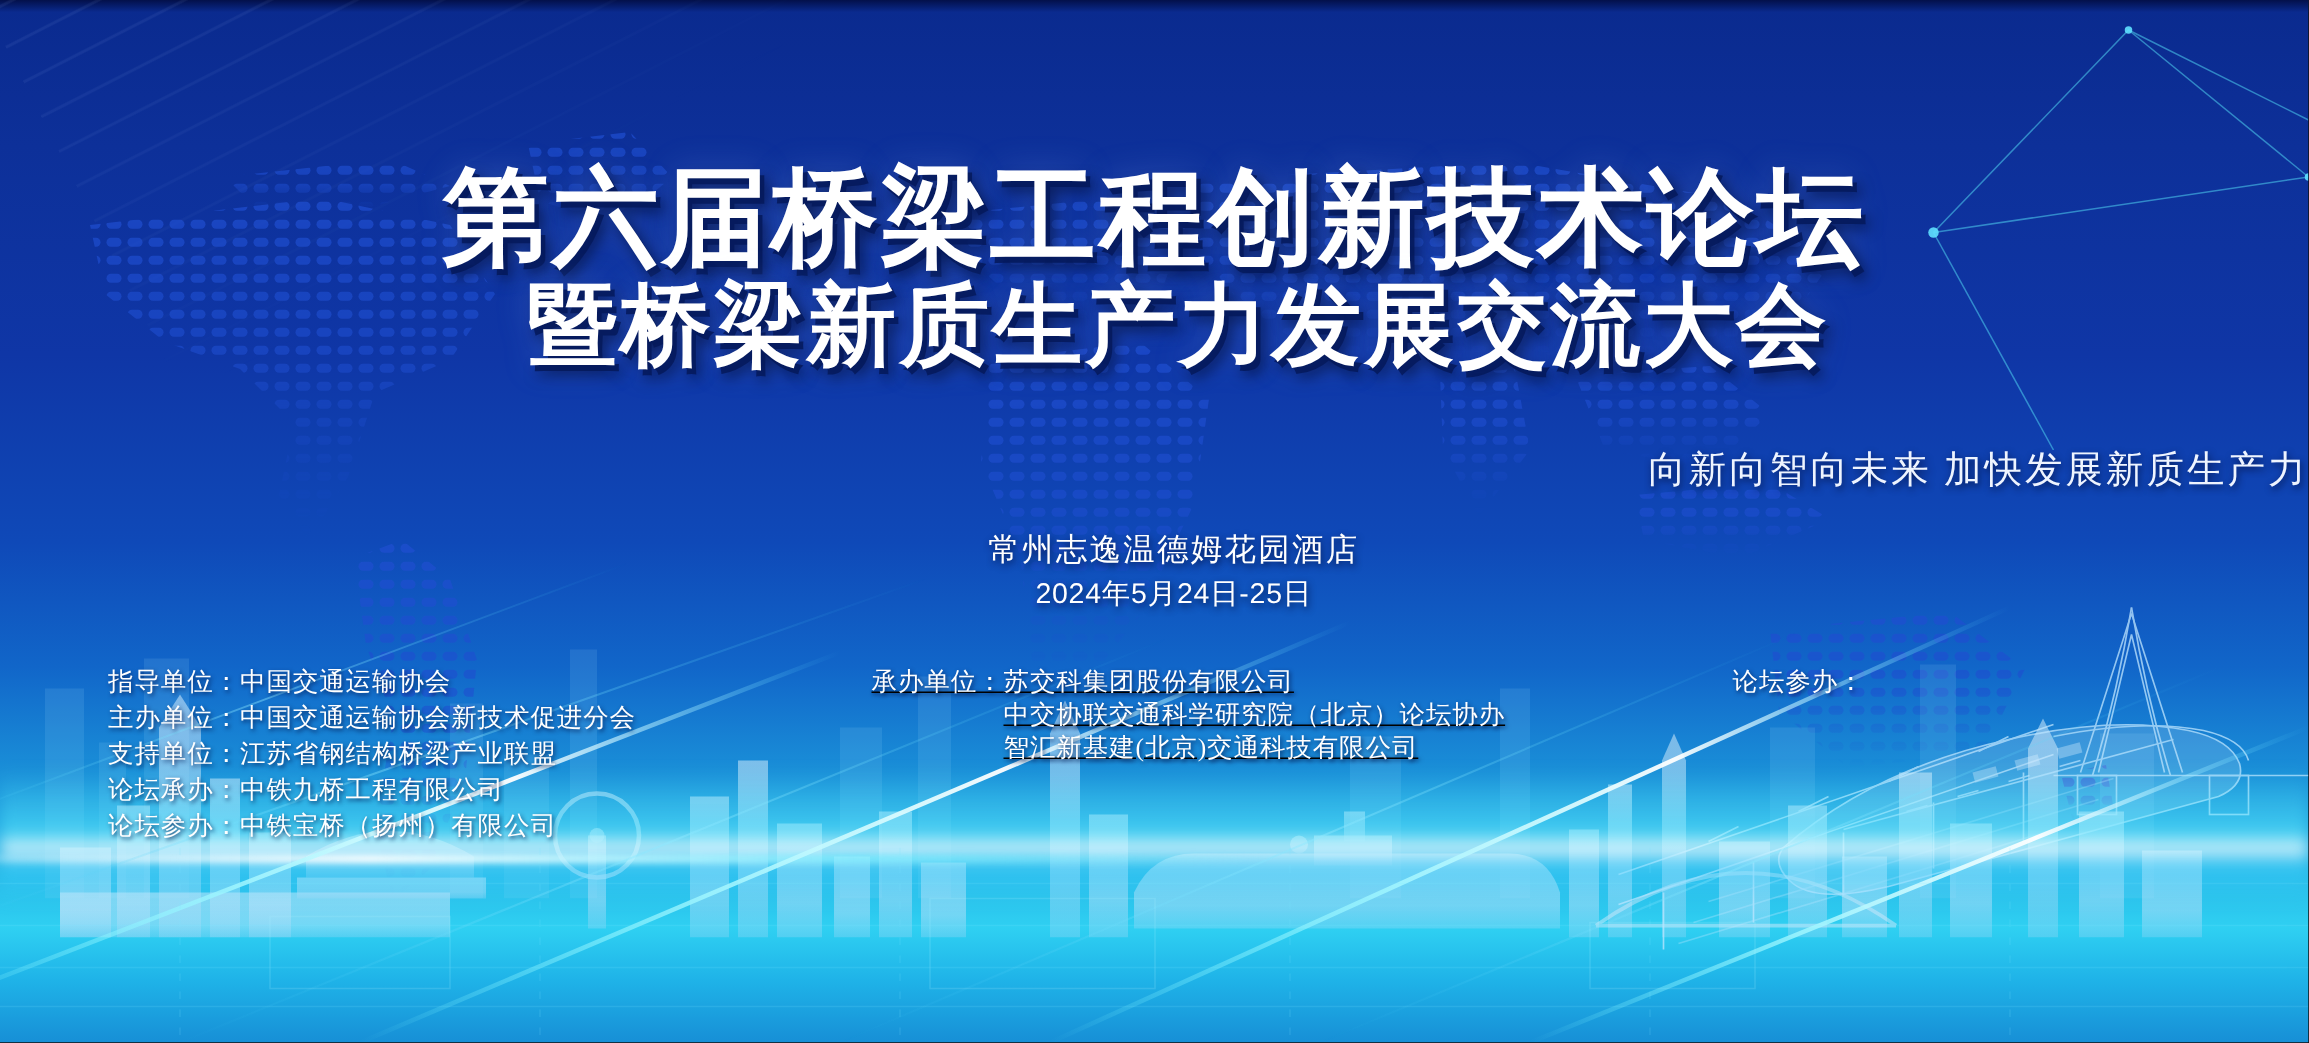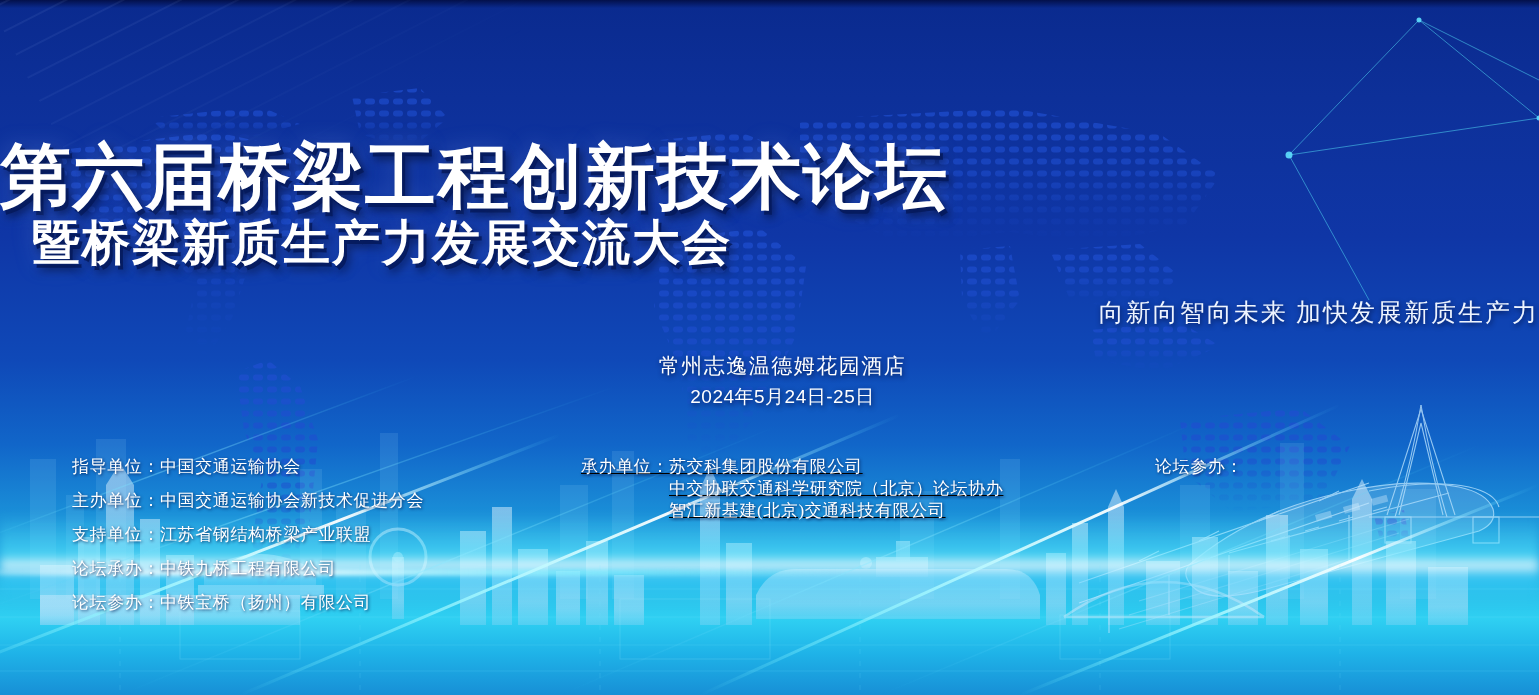--- a/index.html
+++ b/index.html
@@ -96,37 +96,37 @@
   .linework{position:absolute;right:0;bottom:40px;width:470px;height:290px;pointer-events:none;}
 
   
   .bottomgrid{position:absolute;left:0;bottom:0;width:100%;height:130px;pointer-events:none;opacity:.5;}
 
   
   .content{position:absolute;left:0;top:0;width:100%;height:100%;}
 
   .title-block{
     position:absolute;left:0;top:112px;width:100%;
+    text-align:center;
     line-height:.98;
-    margin-top:31px;
   }
   .title-line{
     display:block;
     color:#ffffff;
     font-family:"Liberation Serif","DejaVu Serif",serif;
     font-weight:bold;
     font-size:72px;
     letter-spacing:2px;
     text-shadow:
        3px 4px 0 rgba(5,25,90,.85),
        5px 7px 9px rgba(3,15,60,.75),
        0 0 22px rgba(150,190,255,.25);
   }
   .title-line.l1{font-size:71px;}
-  .title-line.l2{font-size:48px;margin-top:6px;padding-left:32px;}
+  .title-line.l2{font-size:60px;margin-top:6px;padding-left:32px;}
 
   .subtitle{
     position:absolute;left:0;top:296px;width:100%;
     text-align:right;
     color:#eef4ff;
     font-family:"Liberation Serif","DejaVu Serif",serif;
     font-size:25px;
     letter-spacing:2px;
     text-shadow:1px 2px 5px rgba(4,20,70,.9);
   }
@@ -163,21 +163,20 @@
     display:flex;
     align-items:flex-start;
     color:#ffffff;
     font-family:"Liberation Serif","DejaVu Serif",serif;
     font-size:17px;
     line-height:22px;
     letter-spacing:.6px;
     white-space:nowrap;
     text-shadow:1px 1px 3px rgba(5,25,80,.85);
     margin-bottom:2px;
-    margin-top:12px;
   }
   .spon-label{flex:0 0 auto;}
   .spon-vals{flex:0 0 auto;}
   .spon-val{display:block;}
 </style>
 </head>
 <body>
 
 <div id="banner">
 

